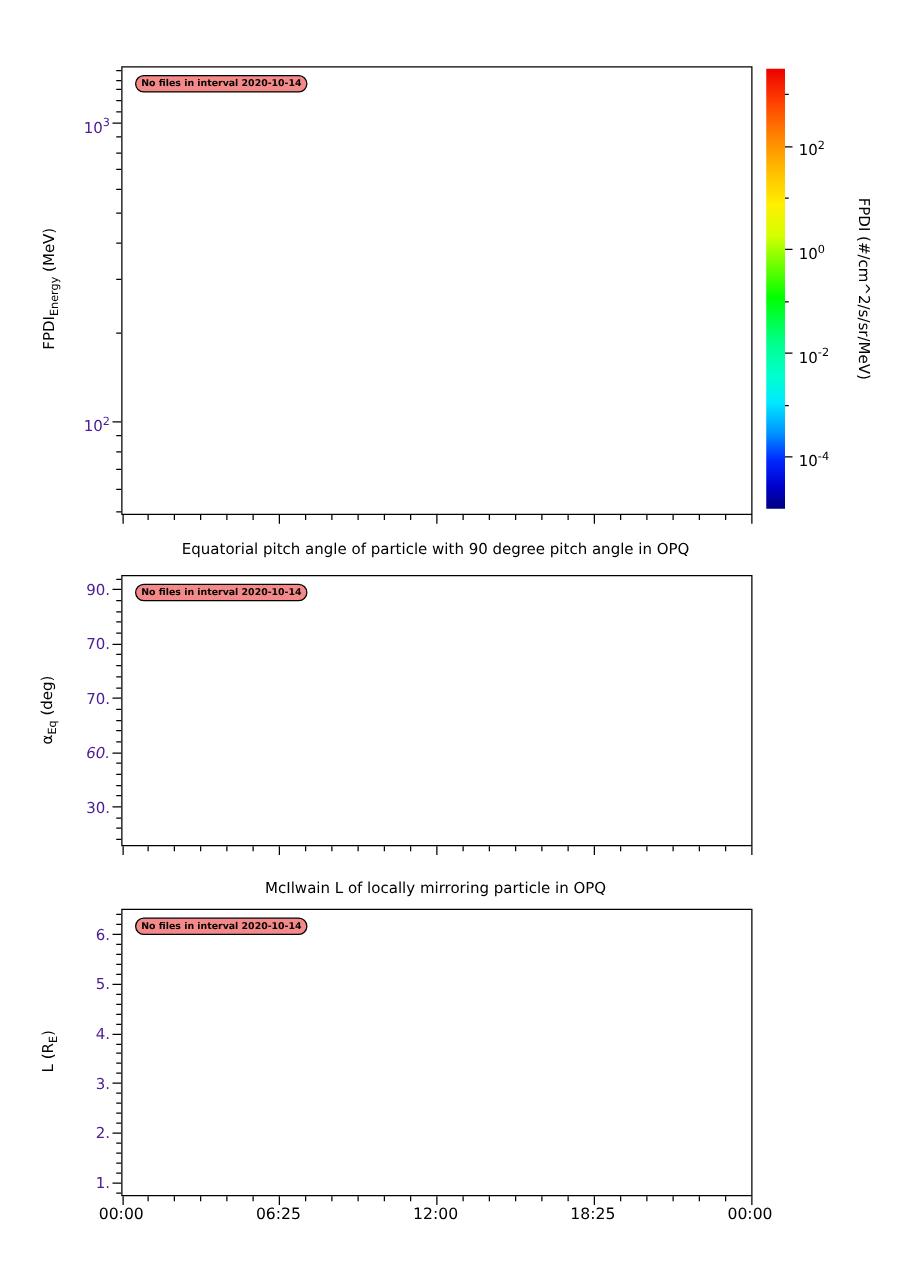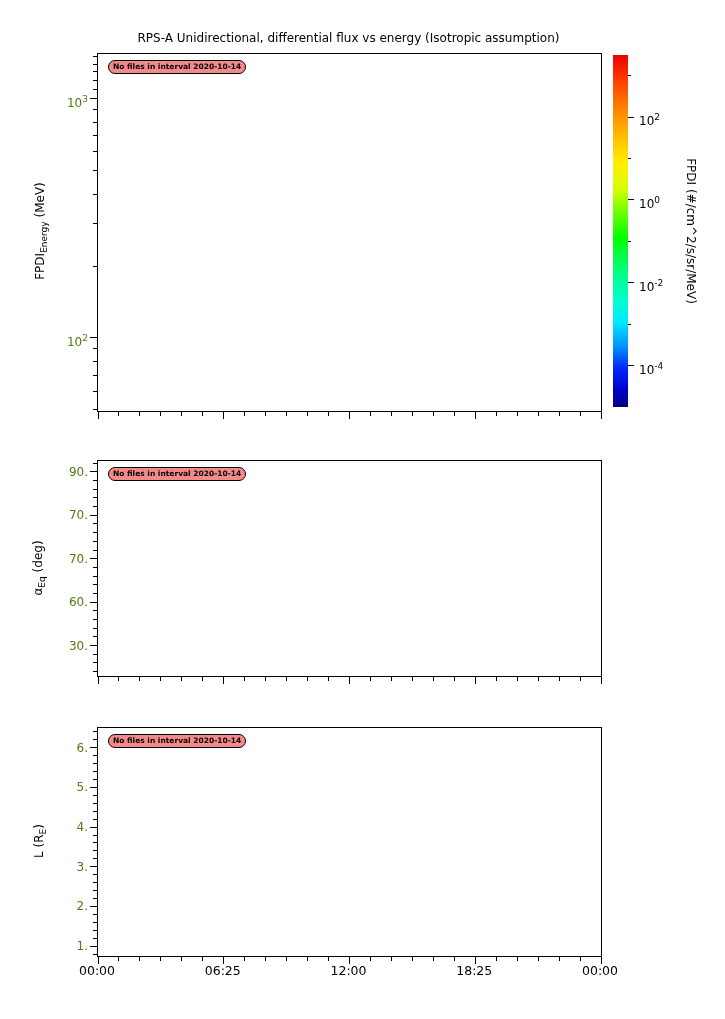--- a/index.html
+++ b/index.html
@@ -20,21 +20,21 @@
     white-space: nowrap; color: #000;
   }
   .y-axis-label {
     position: absolute; transform: translate(-50%, -50%) rotate(-90deg);
     white-space: nowrap; font-size: 12px; color: #000;
   }
   .y-axis-label sub { font-size: 9px; }
   .tick { position: absolute; background: #000; }
   .ytick-label {
     position: absolute; font-size: 12px; line-height: 16px;
-    white-space: nowrap; text-align: center; color: #4d7c0f;
+    white-space: nowrap; text-align: center; color: #4c1d95;
   }
   .ytick-label sup { font-size: 9px; }
   .xtick-label {
     position: absolute; top: 0; font-size: 12.5px; line-height: 16px;
     transform: translateX(-50%); white-space: nowrap; color: #000;
   }
   .xlabels { position: absolute; left: 97px; top: 963px; width: 503px; height: 18px; }
   .date-label {
     position: absolute; left: 97px; top: 986px; width: 503px;
     text-align: center; font-size: 12.5px; color: #000;
@@ -47,21 +47,20 @@
     position: absolute; left: 691px; top: 231px;
     transform: translate(-50%, -50%) rotate(90deg);
     white-space: nowrap; font-size: 12px; color: #000;
   }
 </style>
 </head>
 <body>
 
 <div class="figure">
 
-  <div class="plot-title" style="top:31px">RPS-A Unidirectional, differential flux vs energy (Isotropic assumption)</div>
   <div class="plot-box" style="left:97px;top:53px;width:503px;height:357px">
     <div class="annotation-box" style="background: rgb(244, 137, 137); border-color: rgb(0, 0, 0);">No files in interval 2020-10-14</div>
   <div class="tick" style="left: -8px; width: 7px; height: 1px; top: 44.4595px;"></div>
       <div class="ytick-label" style="right: calc(100% + 10px); top: 36.9595px;">10<sup>3</sup></div>
       <div class="tick" style="left: -8px; width: 7px; height: 1px; top: 283.499px;"></div>
       <div class="ytick-label" style="right: calc(100% + 10px); top: 275.999px;">10<sup>2</sup></div>
       <div class="tick" style="left: -5px; width: 4px; height: 1px; top: 355.457px;"></div>
       <div class="tick" style="left: -5px; width: 4px; height: 1px; top: 336.529px;"></div>
       <div class="tick" style="left: -5px; width: 4px; height: 1px; top: 320.526px;"></div>
       <div class="tick" style="left: -5px; width: 4px; height: 1px; top: 306.664px;"></div>
@@ -116,30 +115,31 @@
       <div class="cb-label" style="left: 26px; top: 219.765px;">10<sup>-2</sup></div>
       <div class="cb-tick" style="left: 15px; width: 6px; top: 310.088px;"></div>
       <div class="cb-label" style="left: 26px; top: 302.588px;">10<sup>-4</sup></div>
       <div class="cb-tick" style="left: 15px; width: 3px; top: 20.2059px;"></div>
       <div class="cb-tick" style="left: 15px; width: 3px; top: 103.029px;"></div>
       <div class="cb-tick" style="left: 15px; width: 3px; top: 185.853px;"></div>
       <div class="cb-tick" style="left: 15px; width: 3px; top: 268.676px;"></div>
     </div>
   <div class="colorbar-axis-label">FPDI (#/cm^2/s/sr/MeV)</div>
 
+  <div class="plot-title" style="top:432px">Equatorial pitch angle of particle with 90 degree pitch angle in OPQ</div>
   <div class="plot-box" style="left:97px;top:460px;width:503px;height:215px">
     <div class="annotation-box" style="background: rgb(244, 137, 137); border-color: rgb(0, 0, 0);">No files in interval 2020-10-14</div>
   <div class="tick" style="left: -8px; width: 7px; height: 1px; top: 10.3586px;"></div>
       <div class="ytick-label" style="right: calc(100% + 10px); top: 2.85859px;">90.</div>
       <div class="tick" style="left: -8px; width: 7px; height: 1px; top: 53.7929px;"></div>
       <div class="ytick-label" style="right: calc(100% + 10px); top: 46.2929px;">70.</div>
       <div class="tick" style="left: -8px; width: 7px; height: 1px; top: 97.2273px;"></div>
       <div class="ytick-label" style="right: calc(100% + 10px); top: 89.7273px;">70.</div>
       <div class="tick" style="left: -8px; width: 7px; height: 1px; top: 140.662px;"></div>
-      <div class="ytick-label" style="right: calc(100% + 10px); top: 133.162px;">60.</div>
+      <div class="ytick-label" style="right: calc(100% + 10px); top: 133.162px; font-style: italic;">60.</div>
       <div class="tick" style="left: -8px; width: 7px; height: 1px; top: 184.096px;"></div>
       <div class="ytick-label" style="right: calc(100% + 10px); top: 176.596px;">30.</div>
       <div class="tick" style="left: -5px; width: 4px; height: 1px; top: 210.157px;"></div>
       <div class="tick" style="left: -5px; width: 4px; height: 1px; top: 201.47px;"></div>
       <div class="tick" style="left: -5px; width: 4px; height: 1px; top: 192.783px;"></div>
       <div class="tick" style="left: -5px; width: 4px; height: 1px; top: 175.409px;"></div>
       <div class="tick" style="left: -5px; width: 4px; height: 1px; top: 166.722px;"></div>
       <div class="tick" style="left: -5px; width: 4px; height: 1px; top: 158.035px;"></div>
       <div class="tick" style="left: -5px; width: 4px; height: 1px; top: 149.348px;"></div>
       <div class="tick" style="left: -5px; width: 4px; height: 1px; top: 131.975px;"></div>
@@ -176,20 +176,21 @@
       <div class="tick" style="top: 216px; height: 4px; width: 1px; left: 334.833px;"></div>
       <div class="tick" style="top: 216px; height: 4px; width: 1px; left: 355.792px;"></div>
       <div class="tick" style="top: 216px; height: 4px; width: 1px; left: 397.708px;"></div>
       <div class="tick" style="top: 216px; height: 4px; width: 1px; left: 418.667px;"></div>
       <div class="tick" style="top: 216px; height: 4px; width: 1px; left: 439.625px;"></div>
       <div class="tick" style="top: 216px; height: 4px; width: 1px; left: 460.583px;"></div>
       <div class="tick" style="top: 216px; height: 4px; width: 1px; left: 481.542px;"></div>
     </div>
   <div class="y-axis-label" style="left:39px;top:568px"><span>α</span><sub>Eq</sub><span> (deg)</span></div>
 
+  <div class="plot-title" style="top:703px">McIlwain L of locally mirroring particle in OPQ</div>
   <div class="plot-box" style="left:97px;top:727px;width:503px;height:228px">
     <div class="annotation-box" style="background: rgb(244, 137, 137); border-color: rgb(0, 0, 0);">No files in interval 2020-10-14</div>
   <div class="tick" style="left: -8px; width: 7px; height: 1px; top: 19.3261px;"></div>
       <div class="ytick-label" style="right: calc(100% + 10px); top: 11.8261px;">6.</div>
       <div class="tick" style="left: -8px; width: 7px; height: 1px; top: 58.9783px;"></div>
       <div class="ytick-label" style="right: calc(100% + 10px); top: 51.4783px;">5.</div>
       <div class="tick" style="left: -8px; width: 7px; height: 1px; top: 98.6304px;"></div>
       <div class="ytick-label" style="right: calc(100% + 10px); top: 91.1304px;">4.</div>
       <div class="tick" style="left: -8px; width: 7px; height: 1px; top: 138.283px;"></div>
       <div class="ytick-label" style="right: calc(100% + 10px); top: 130.783px;">3.</div>

